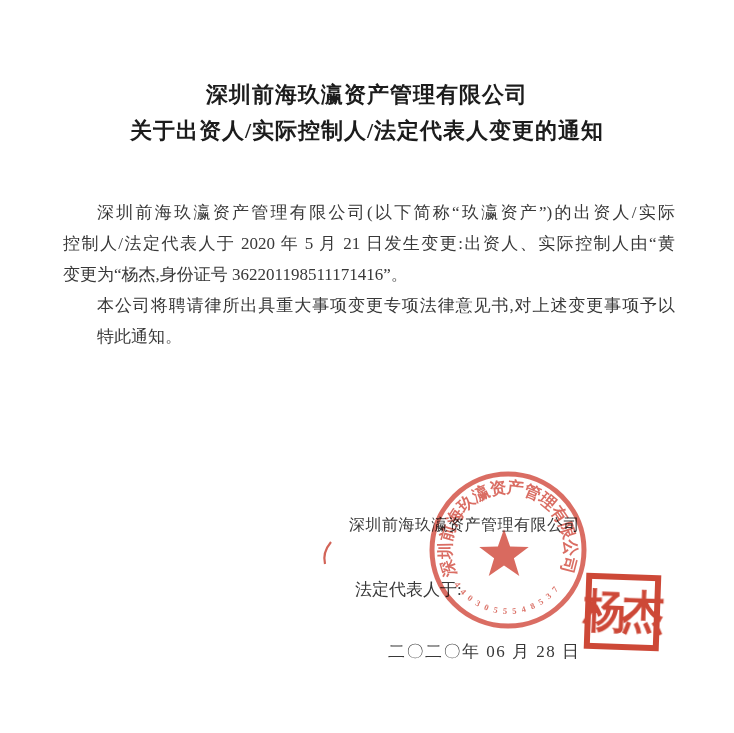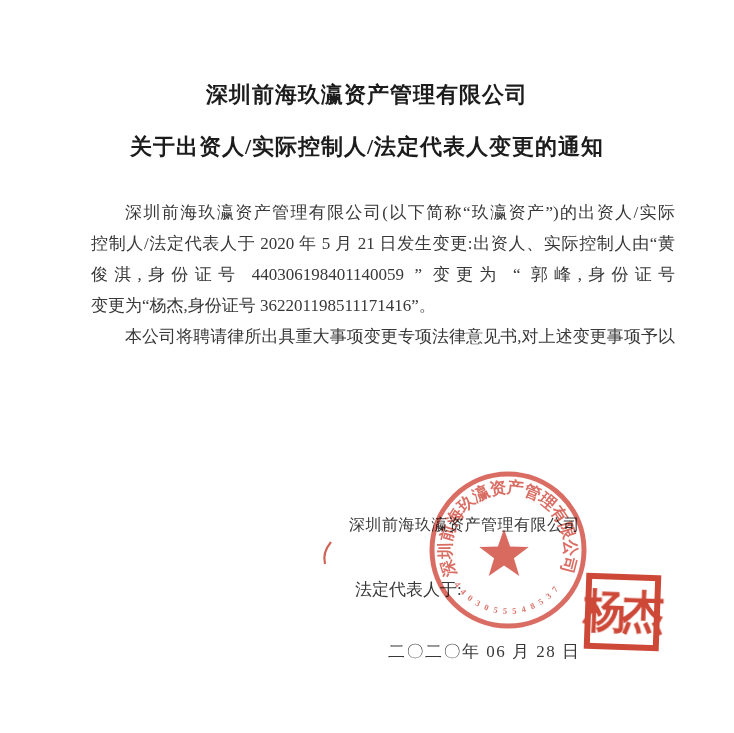--- a/index.html
+++ b/index.html
@@ -5,27 +5,27 @@
   * { margin:0; padding:0; box-sizing:border-box; }
   html, body { width:734px; height:733px; background:#ffffff; }
   .page {
     position:relative; width:734px; height:733px; overflow:hidden;
     background:#ffffff;
     font-family:"Liberation Serif","DejaVu Serif",serif;
     padding-left:20px;
   }
   .titles { position:absolute; top:82px; left:0; width:100%; text-align:center; color:#1c1c1c; }
   .title-line { font-size:22px; font-weight:700; line-height:26px; letter-spacing:1px; }
-  .title-line + .title-line { margin-top:26px; }
+  .title-line + .title-line { margin-top:10px; }
 
   .doc-body {
     position:absolute; left:63px; top:197px; width:612px;
     font-size:17px; line-height:31px; color:#383838; text-align:justify;
   }
-  .doc-body .line { min-height:31px;margin-left:28px; }
+  .doc-body .line { min-height:31px; }
   .jl { text-align-last:justify; }
   .ind { text-indent:2em; }
 
   .sig-company { position:absolute; left:349px; top:515px; font-size:16px; color:#383838; letter-spacing:0.5px; }
   .sig-rep     { position:absolute; left:355px; top:578px; font-size:17px; color:#383838; }
   .sig-date    { position:absolute; left:388px; top:640px; font-size:17px; color:#383838; letter-spacing:1.5px; }
 
   .seal {
     position:absolute; left:423px; top:465px; width:170px; height:170px;
     mix-blend-mode:multiply; opacity:0.9; filter:blur(0.3px);
@@ -52,23 +52,23 @@
 <div class="page">
 
   <div class="titles">
     <div class="title-line">深圳前海玖瀛资产管理有限公司</div>
     <div class="title-line">关于出资人/实际控制人/法定代表人变更的通知</div>
   </div>
 
   <div class="doc-body">
     <div class="line ind jl">深圳前海玖瀛资产管理有限公司(以下简称“玖瀛资产”)的出资人/实际</div>
     <div class="line jl">控制人/法定代表人于 2020 年 5 月 21 日发生变更:出资人、实际控制人由“黄</div>
-    <div class="line jl">俊淇,身份证号 440306198401140059 ” 变更为 “ 郭峰,身份证号</div>
     <div class="line">变更为“杨杰,身份证号 362201198511171416”。</div>
     <div class="line ind jl">本公司将聘请律所出具重大事项变更专项法律意见书,对上述变更事项予以</div>
+    <div class="line ind">特此通知。</div>
   </div>
 
   <div class="sig-company">深圳前海玖瀛资产管理有限公司</div>
   <div class="sig-rep">法定代表人于:</div>
   <div class="sig-date">二〇二〇年 06 月 28 日</div>
 
   <svg class="stray" width="16" height="26" viewBox="0 0 16 26">
     <path d="M 12 2 C 7 8 4 16 6 24" stroke="#cb4a3c" stroke-width="2.2" fill="none"></path>
   </svg>
 

